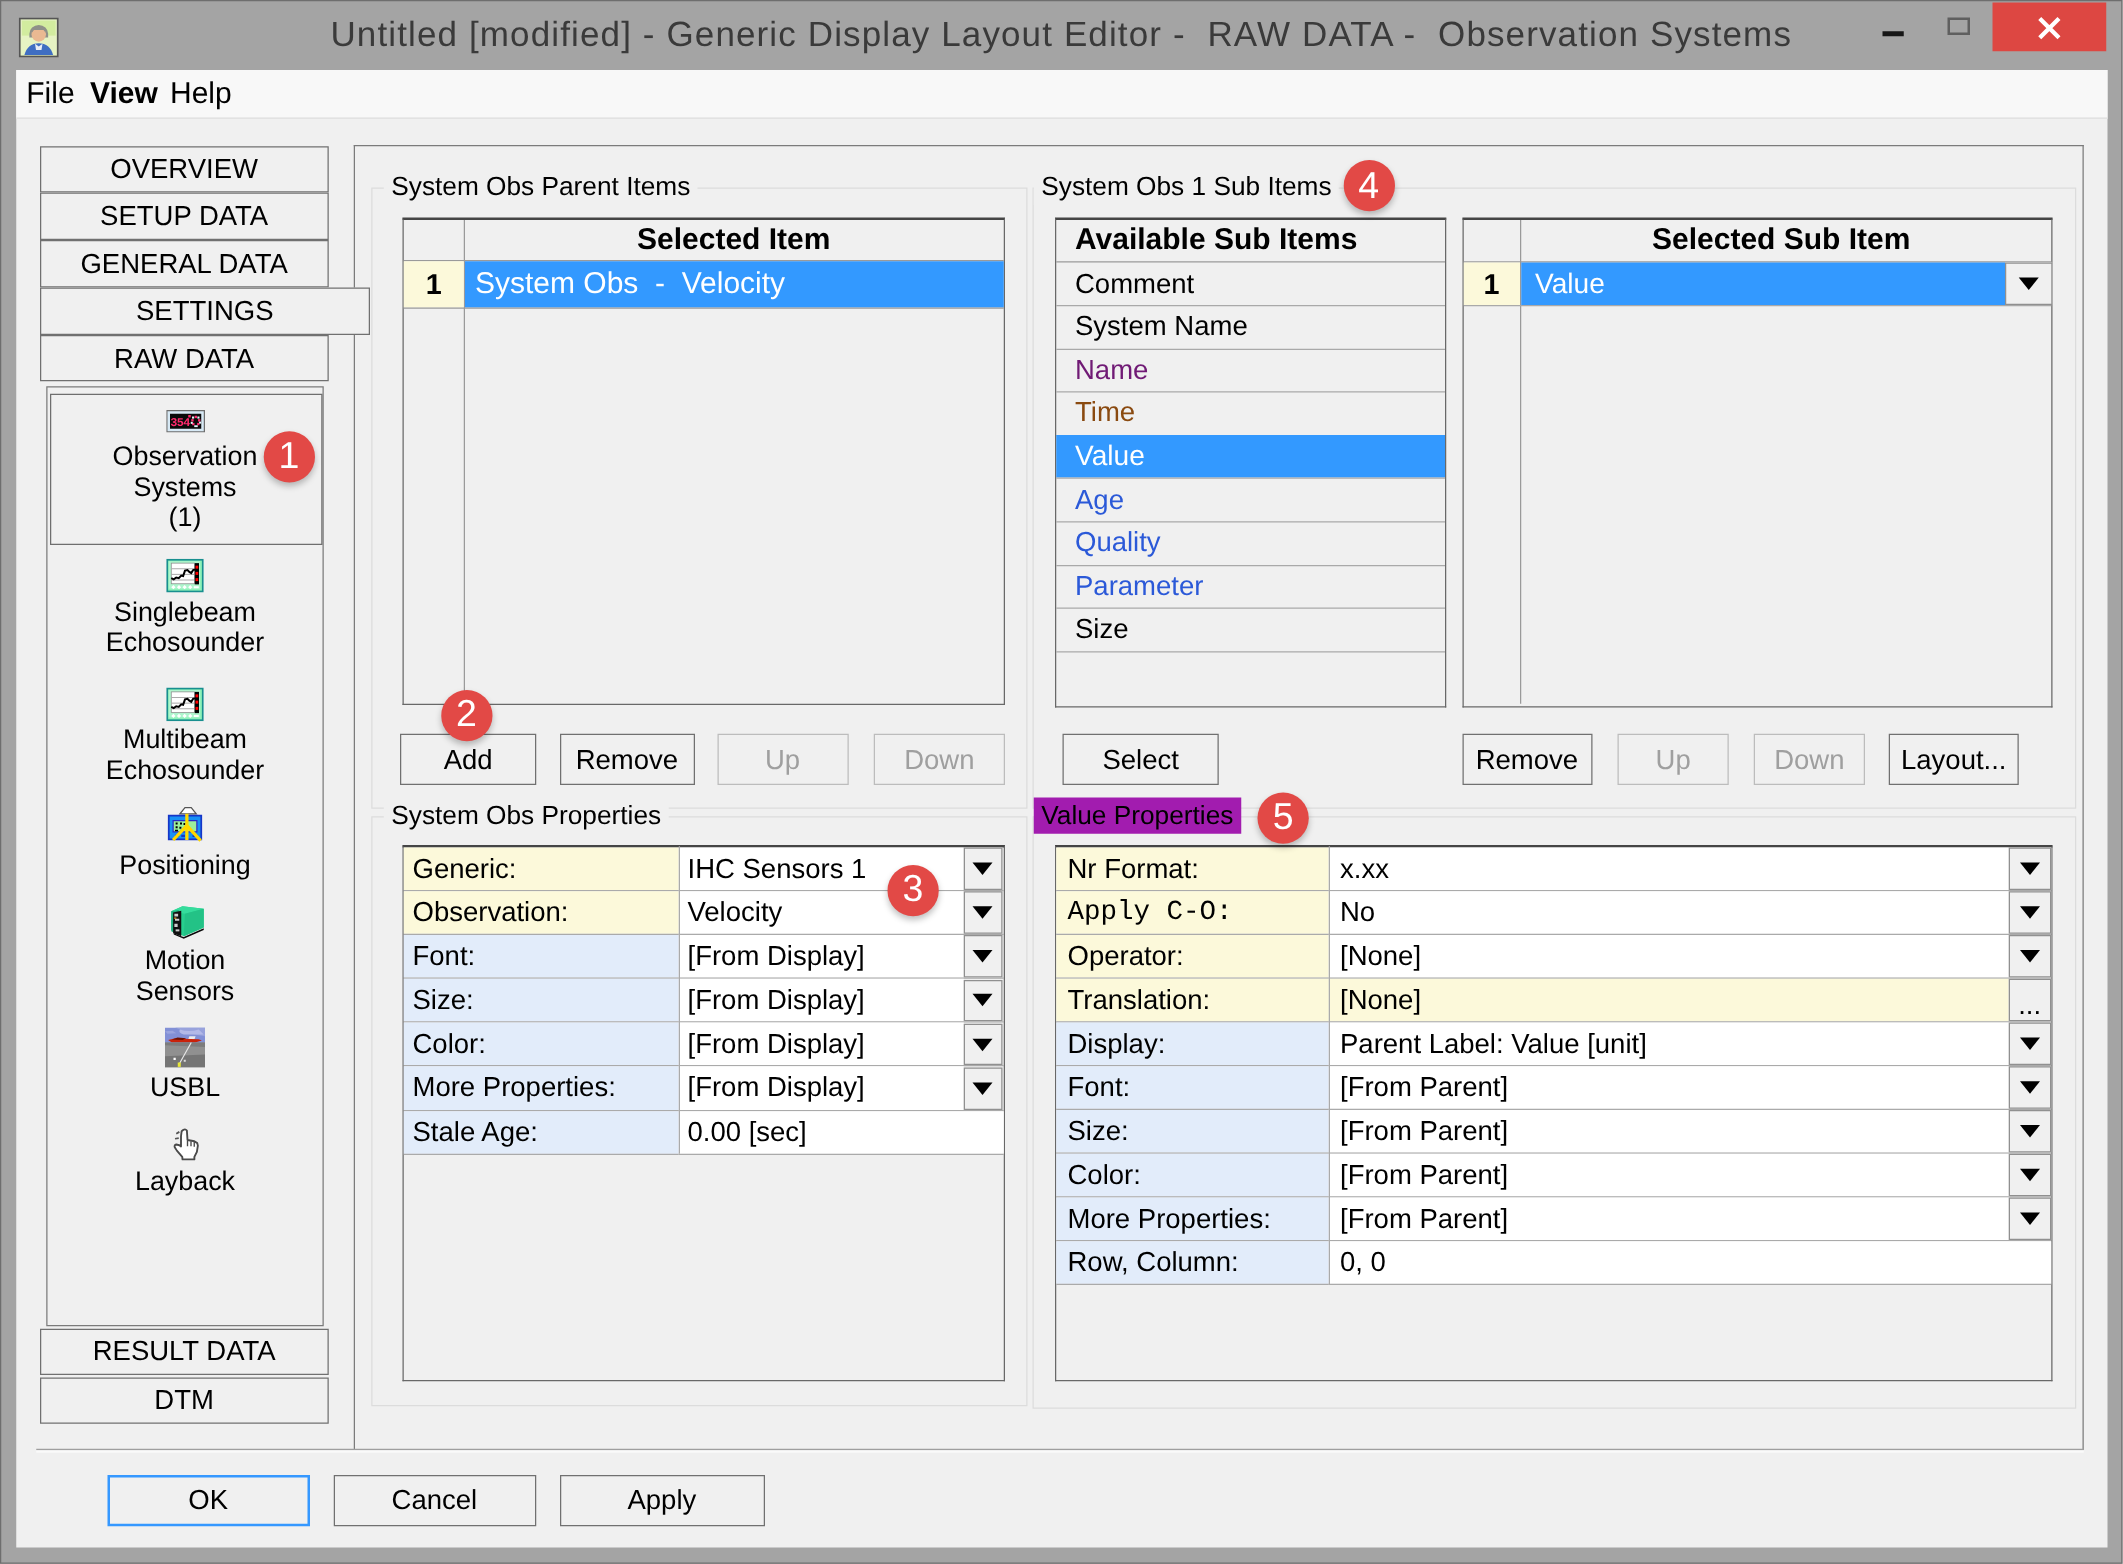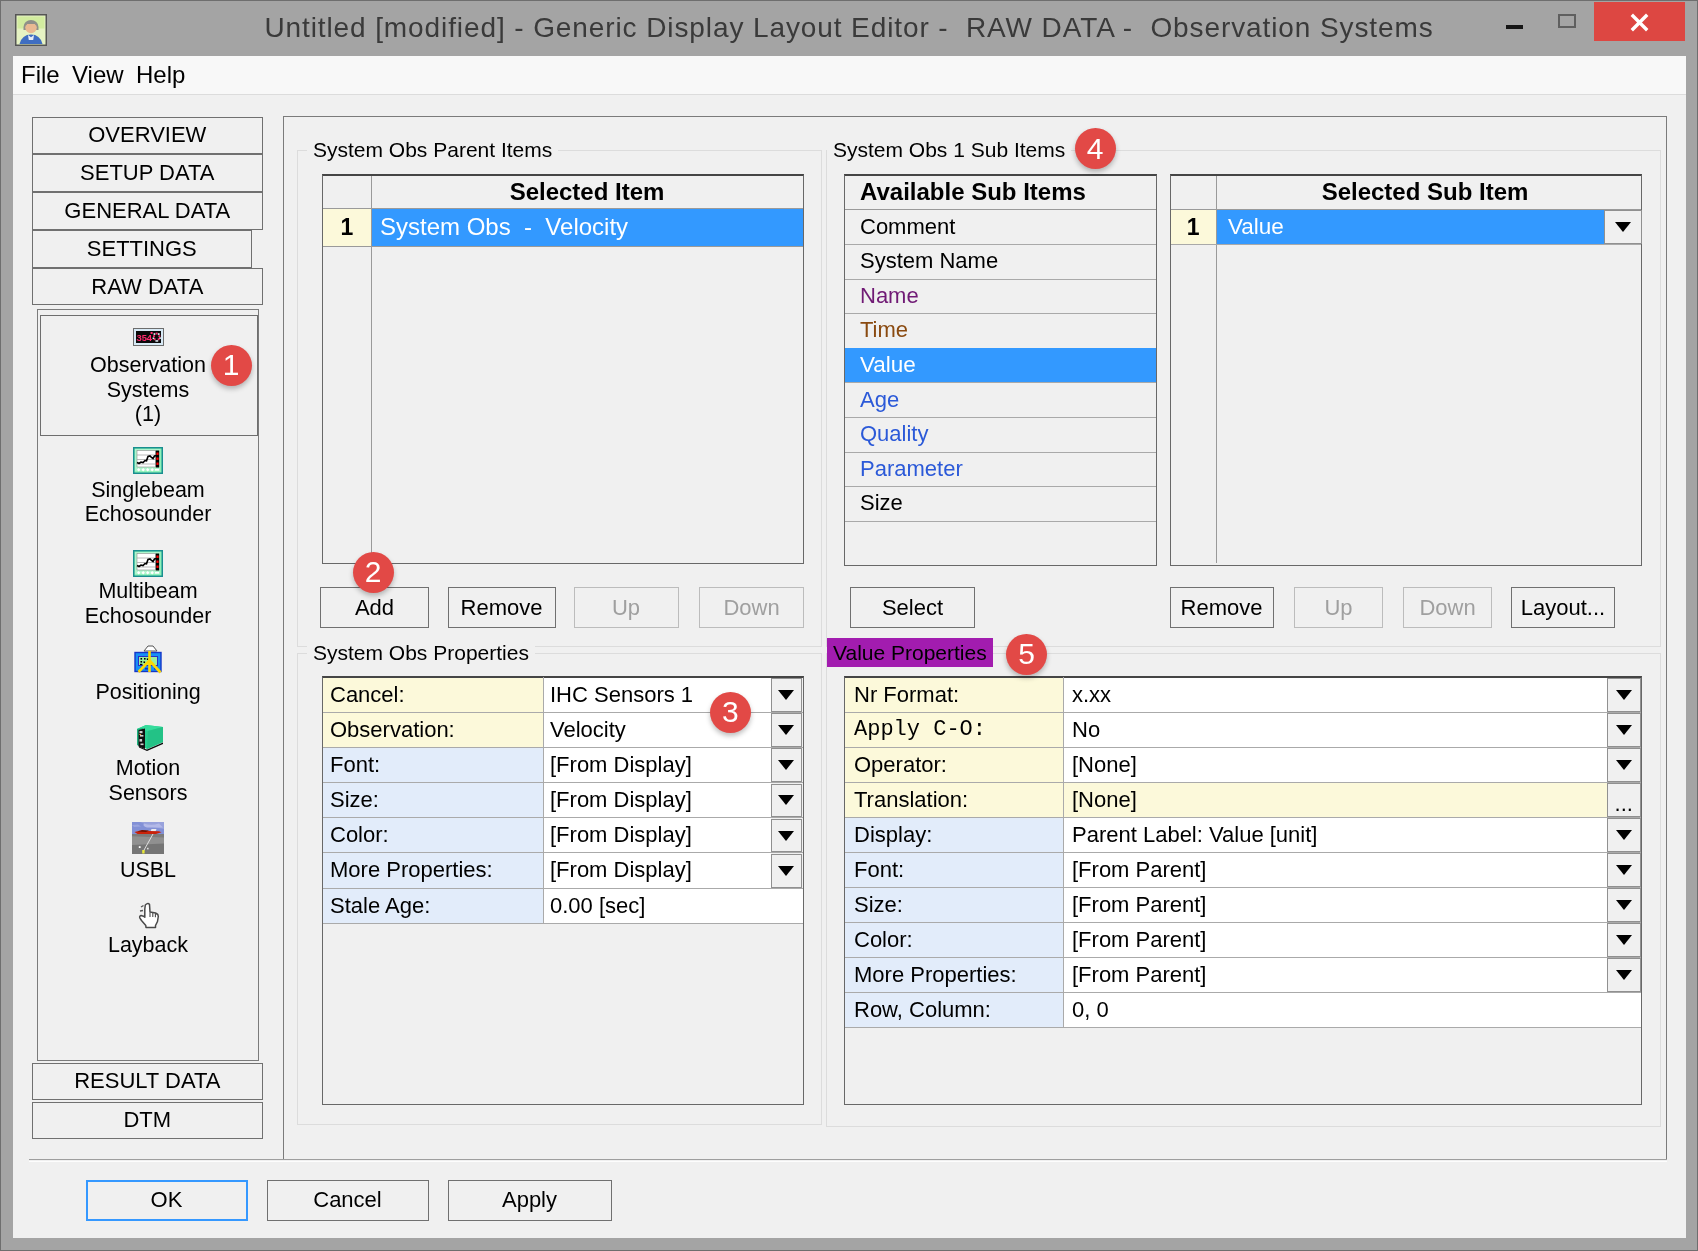--- a/index.html
+++ b/index.html
@@ -29,28 +29,28 @@
 <div class="tc" style="left:200px;top:0px;width:1298px;height:56px;"><span style="font-size:28px;color:#3a3a3a;letter-spacing:0.9px;">Untitled [modified] - Generic Display Layout Editor -&nbsp; RAW DATA -&nbsp; Observation Systems</span></div>
 <div style="left:1506px;top:25px;width:17px;height:4px;background:#161616;"></div>
 <div style="left:1557.5px;top:14px;width:18px;height:14px;border:2.4px solid #5f5f5f;"></div>
 <div style="left:1594px;top:1.5px;width:91px;height:39.5px;background:#dd4742;"></div>
 <div style="left:1594px;top:1.5px;width:91px;height:39.5px;"><svg width="91" height="40" viewBox="0 0 91 40">
 <path d="M39 14 L52 27 M52 14 L39 27" stroke="#fff" stroke-width="3.4" stroke-linecap="square"></path>
 </svg></div>
 <div style="left:12.5px;top:56px;width:1673px;height:1182px;background:#f0f0f0;"></div>
 <div style="left:12.5px;top:56px;width:1673px;height:38.5px;background:#f8f8f8;border-bottom:1px solid #dcdcdc;"></div>
 <div class="t" style="left:21px;top:56px;width:60px;height:38px;"><span style="font-size:24px;">File</span></div>
-<div class="t" style="left:72px;top:56px;width:70px;height:38px;"><span style="font-size:24px;">View</span></div>
+<div class="t" style="left:72px;top:56px;width:70px;height:38px;font-weight:bold;"><span style="font-size:24px;">View</span></div>
 <div class="t" style="left:136px;top:56px;width:70px;height:38px;"><span style="font-size:24px;">Help</span></div>
 <div style="left:283.4px;top:116px;width:1383.6px;height:1043.5px;border:1px solid #7b7b7b;border-bottom:none;"></div>
 <div style="left:29px;top:1159px;width:1637.5px;height:3px;border-top:1px solid #9e9e9e;border-bottom:1px solid #fdfdfd;"></div>
 <div class="btn" style="left:31.8px;top:116.6px;width:231px;height:37.6px;"><span style="font-size:22px;">OVERVIEW</span></div>
 <div class="btn" style="left:31.8px;top:154.39999999999998px;width:231px;height:37.6px;"><span style="font-size:22px;">SETUP DATA</span></div>
 <div class="btn" style="left:31.8px;top:192.2px;width:231px;height:37.6px;"><span style="font-size:22px;">GENERAL DATA</span></div>
-<div class="btn" style="left:31.8px;top:230.0px;width:220px;height:37.6px;"><span style="font-size:22px;">SETTINGS</span></div>
+<div class="btn" style="left:31.8px;top:230.0px;width:264px;height:37.6px;"><span style="font-size:22px;">SETTINGS</span></div>
 <div class="btn" style="left:31.8px;top:267.79999999999995px;width:231px;height:37.6px;"><span style="font-size:22px;">RAW DATA</span></div>
 <div style="left:36.8px;top:308.9px;width:222.7px;height:752.3px;border:1px solid #7b7b7b;"></div>
 <div style="left:39.5px;top:315px;width:218.3px;height:120.5px;border:1px solid #6e6e6e;"></div>
 <div class="btn" style="left:31.8px;top:1062.7px;width:231px;height:37.5px;"><span style="font-size:22px;">RESULT DATA</span></div>
 <div class="btn" style="left:31.8px;top:1101.5px;width:231px;height:37px;"><span style="font-size:22px;">DTM</span></div>
 <div class="tc" style="left:37px;top:351.7px;width:222px;height:28px;"><span style="font-size:21.5px;">Observation</span></div>
 <div class="tc" style="left:37px;top:376px;width:222px;height:28px;"><span style="font-size:21.5px;">Systems</span></div>
 <div class="tc" style="left:37px;top:400.9px;width:222px;height:28px;"><span style="font-size:21.5px;">(1)</span></div>
 <div class="tc" style="left:37px;top:476.6px;width:222px;height:28px;"><span style="font-size:21.5px;">Singlebeam</span></div>
 <div class="tc" style="left:37px;top:500.79999999999995px;width:222px;height:28px;"><span style="font-size:21.5px;">Echosounder</span></div>
@@ -210,21 +210,21 @@
 <div class="tc" style="left:323px;top:208.5px;width:48px;height:37px;"><span style="font-size:23px;font-weight:bold;">1</span></div>
 <div style="left:372px;top:208.5px;width:430.5px;height:37px;background:#3399ff;"></div>
 <div class="t" style="left:380px;top:208.5px;width:420px;height:37px;"><span style="font-size:24px;color:#fff;">System Obs&nbsp; -&nbsp; Velocity</span></div>
 <div style="left:323px;top:245.5px;width:479.5px;height:1px;background:#9a9a9a;"></div>
 <div class="btn" style="left:320px;top:587px;width:109px;height:41px;">Add</div>
 <div class="btn" style="left:447.5px;top:587px;width:108px;height:41px;">Remove</div>
 <div class="btn dis" style="left:573.5px;top:587px;width:105px;height:41px;">Up</div>
 <div class="btn dis" style="left:699px;top:587px;width:105px;height:41px;">Down</div>
 <div style="left:322px;top:676px;width:481.5px;height:429px;border:1px solid #686868;border-top:2px solid #454545;background:#f0f0f0;"></div>
 <div style="left:323px;top:677.5px;width:219.5px;height:34.17px;background:#fcf9da;"></div>
-<div class="t" style="left:330px;top:677.5px;width:210px;height:34.17px;"><span style="font-size:22px;">Cancel:</span></div>
+<div class="t" style="left:330px;top:677.5px;width:210px;height:34.17px;"><span style="font-size:22px;">Generic:</span></div>
 <div style="left:542.5px;top:677.5px;width:228px;height:34.17px;background:#fff;"></div>
 <div class="t" style="left:550px;top:677.5px;width:240px;height:34.17px;"><span style="font-size:22px;">IHC Sensors 1</span></div>
 <div style="left:542.5px;top:711.67px;width:260px;height:1px;background:#aaa;"></div>
 <div style="left:323px;top:711.67px;width:219.5px;height:1px;background:#aaa;"></div>
 <div class="arrbtn" style="left:770.5px;top:678.0px;width:31.5px;height:33.67px;">
     <div class="tri"></div>
   </div>
 <div style="left:323px;top:712.67px;width:219.5px;height:34.17px;background:#fcf9da;"></div>
 <div class="t" style="left:330px;top:712.67px;width:210px;height:34.17px;"><span style="font-size:22px;">Observation:</span></div>
 <div style="left:542.5px;top:712.67px;width:228px;height:34.17px;background:#fff;"></div>

